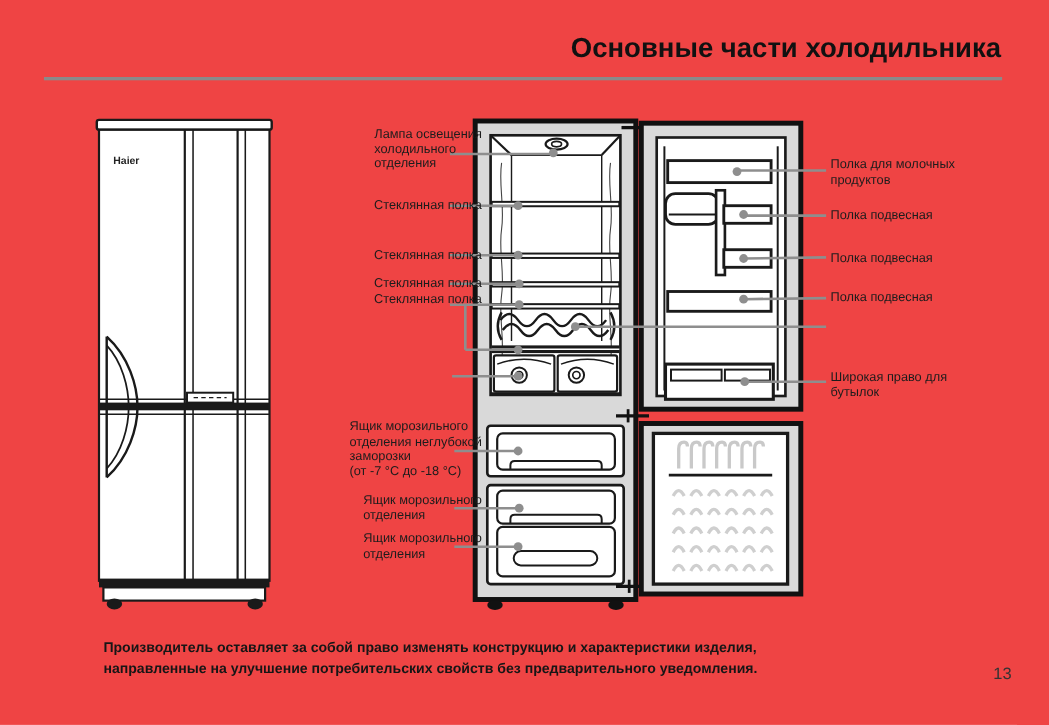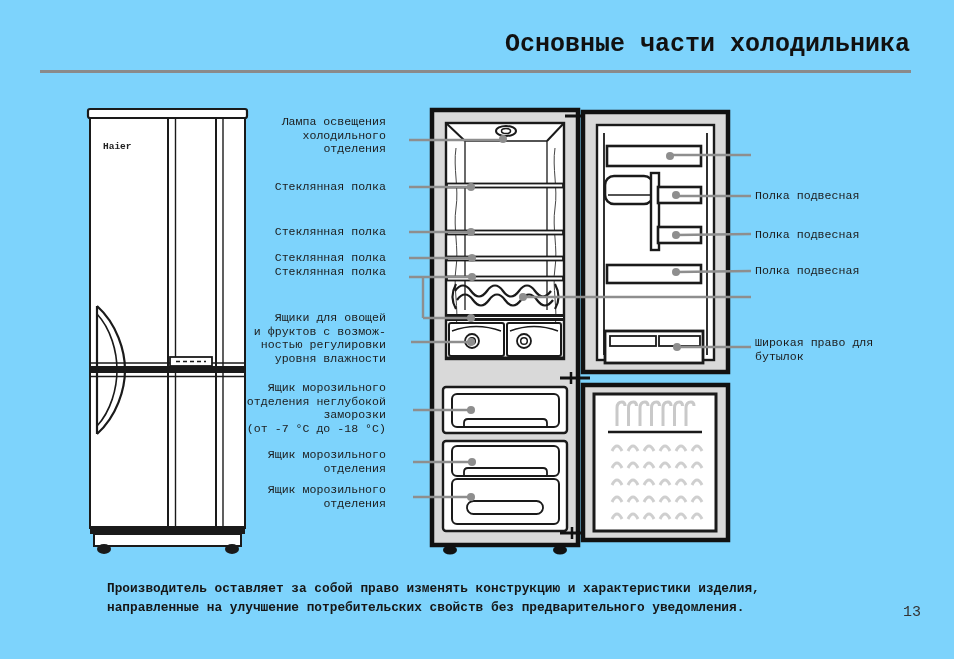--- a/index.html
+++ b/index.html
@@ -1,23 +1,23 @@
 <!DOCTYPE html>
 <html><head>
 <meta charset="utf-8">
 <style>
   html,body{margin:0;padding:0;background:#fff;}
-  .page{position:relative;width:954px;height:659px;background:#7dd3fc;overflow:hidden;
-        font-family:Liberation Mono, monospace;color:#1c1c1c;}
+  .page{position:relative;width:954px;height:659px;background:#ef4444;overflow:hidden;
+        font-family:Liberation Sans, sans-serif;color:#1c1c1c;}
   .title{position:absolute;top:30px;right:44px;font-size:25px;font-weight:bold;color:#111;}
   .rule{position:absolute;left:40px;right:43px;top:70px;height:3px;background:#8a8a8a;}
   .lbl{position:absolute;white-space:pre-line;font-size:11.6px;line-height:13.6px;color:#1c1c1c;}
-  .lbl-left{right:568px;text-align:right;}
+  .lbl-left{right:516px;text-align:left;}
   .lbl-right{left:755px;text-align:left;}
-  .footer{position:absolute;left:107px;top:579px;width:660px;font-size:12.8px;line-height:19px;
+  .footer{position:absolute;left:94px;top:579px;width:660px;font-size:12.8px;line-height:19px;
           font-weight:bold;white-space:pre-line;color:#161616;}
   .pagenum{position:absolute;left:903px;top:604px;font-size:15px;color:#333;}
   svg{position:absolute;left:0;top:0;}
 </style>
 </head>
 <body>
 
 <div class="page">
 
   <div class="title">Основные части холодильника</div>
@@ -214,33 +214,31 @@
     </g>
   </svg>
 
   <div class="lbl lbl-left" style="top:115px;">Лампа освещения
 холодильного
 отделения</div>
   <div class="lbl lbl-left" style="top:180px;">Стеклянная полка</div>
   <div class="lbl lbl-left" style="top:225px;">Стеклянная полка</div>
   <div class="lbl lbl-left" style="top:251px;">Стеклянная полка</div>
   <div class="lbl lbl-left" style="top:265px;">Стеклянная полка</div>
-  <div class="lbl lbl-left" style="top:311px;">Ящики для овощей
-и фруктов с возмож-
-ностью регулировки
-уровня влажности</div>
   <div class="lbl lbl-left" style="top:381px;">Ящик морозильного
 отделения неглубокой
 заморозки
 (от -7 °С до -18 °С)</div>
   <div class="lbl lbl-left" style="top:448px;">Ящик морозильного
 отделения</div>
   <div class="lbl lbl-left" style="top:483px;">Ящик морозильного
 отделения</div>
 
+  <div class="lbl lbl-right" style="top:143px;">Полка для молочных
+продуктов</div>
   <div class="lbl lbl-right" style="top:189px;">Полка подвесная</div>
   <div class="lbl lbl-right" style="top:228px;">Полка подвесная</div>
   <div class="lbl lbl-right" style="top:264px;">Полка подвесная</div>
   <div class="lbl lbl-right" style="top:336px;">Широкая право для
 бутылок</div>
 
   <div class="footer">Производитель оставляет за собой право изменять конструкцию и характеристики изделия,
 направленные на улучшение потребительских свойств без предварительного уведомления.</div>
   <div class="pagenum">13</div>
 </div>

